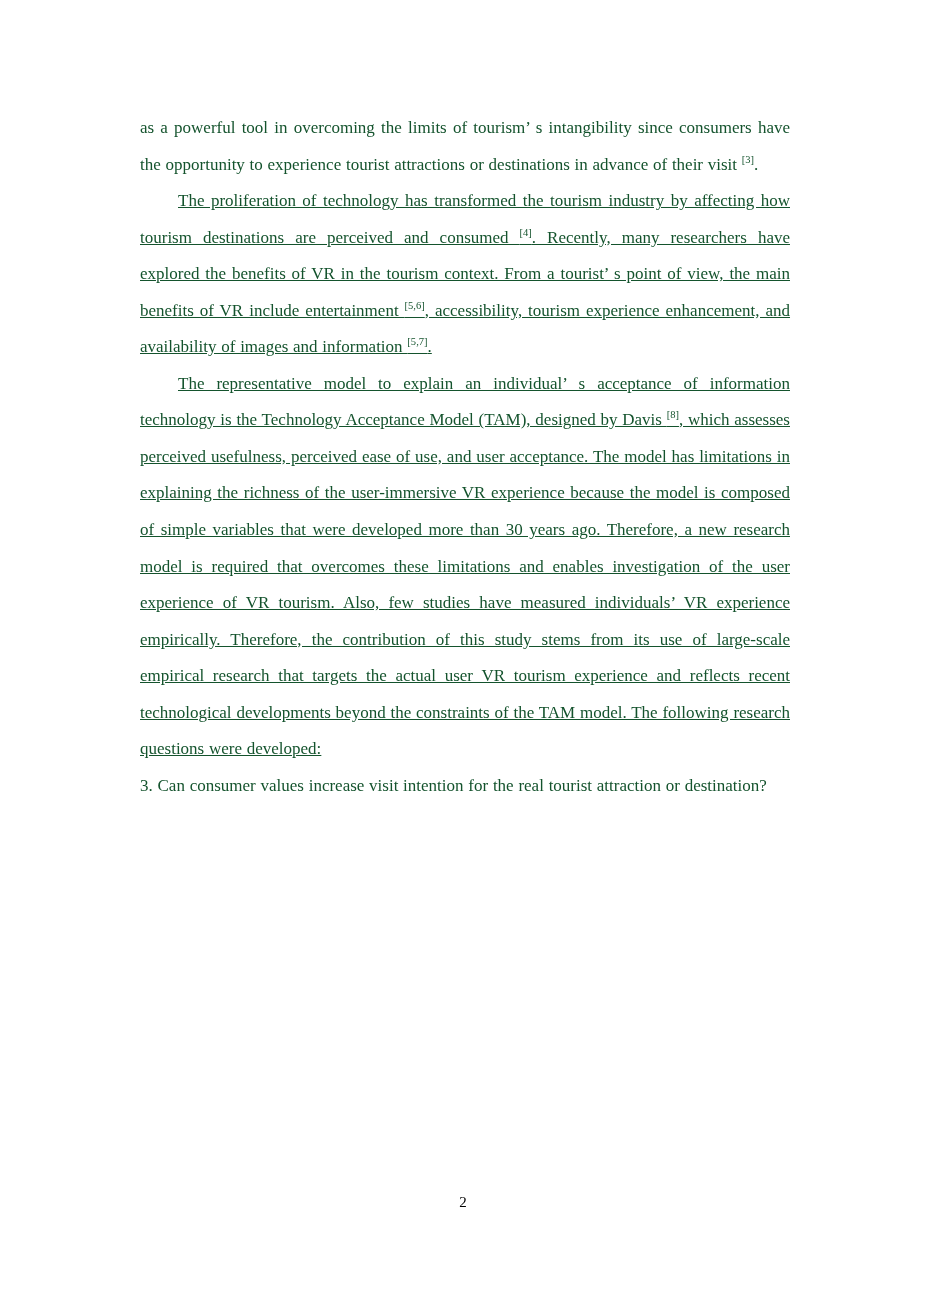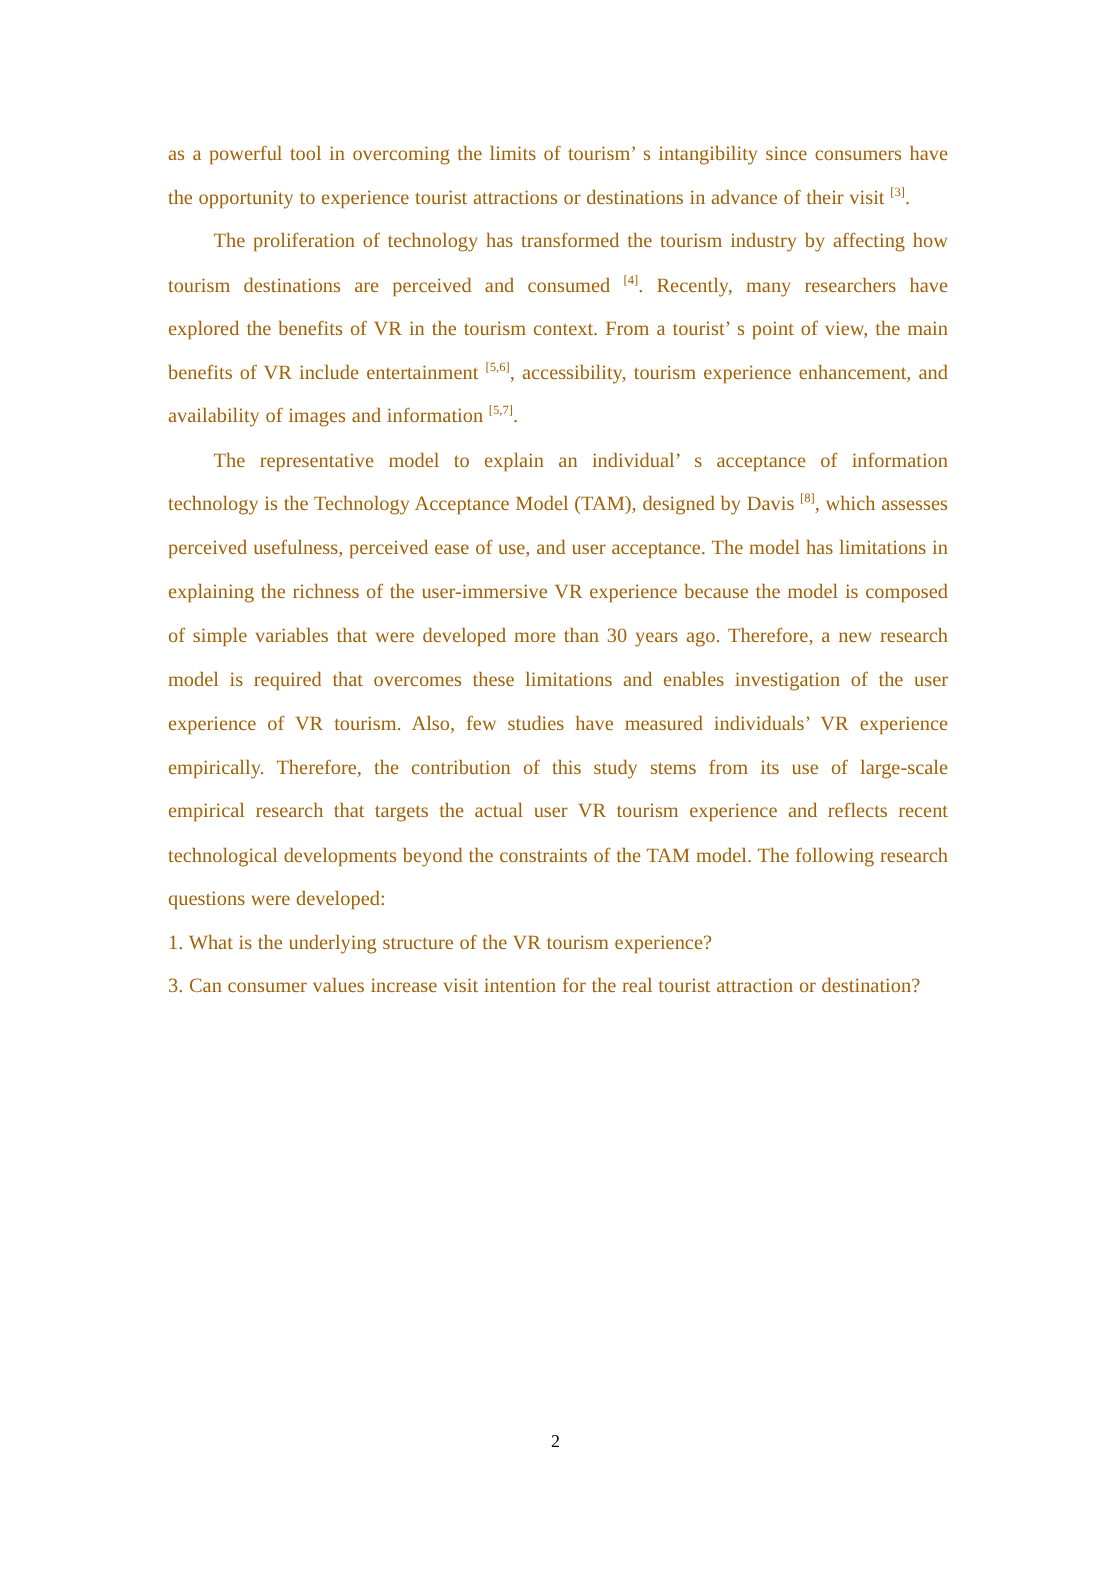--- a/index.html
+++ b/index.html
@@ -26,25 +26,26 @@
     position: absolute;
     left: 140px;
     top: 110px;
     width: 650px;
   }
   .body-text p {
     margin: 0;
     font-size: 17px;
     line-height: 36.55px;
     text-align: justify;
-    color: #a16207;
+    color: #14532d;
     word-spacing: 0.5px;
   }
   .body-text p.indent {
     text-indent: 38px;
+    text-decoration: underline;
   }
   .body-text sup {
     font-size: 0.62em;
     line-height: 0;
     vertical-align: super;
     letter-spacing: 0;
   }
   .page-footer {
     position: absolute;
     left: 0;
@@ -58,20 +59,19 @@
 </style>
 </head>
 <body>
 
 <main class="page">
   <section class="body-text">
 
   <p><span>as a powerful tool in overcoming the limits of tourism’ s intangibility since consumers have the opportunity to experience tourist attractions or destinations in advance of their visit </span><sup>[3]</sup><span>.</span></p>
       <p class="indent"><span>The proliferation of technology has transformed the tourism industry by affecting how tourism destinations are perceived and consumed </span><sup>[4]</sup><span>. Recently, many researchers have explored the benefits of VR in the tourism context. From a tourist’ s point of view, the main benefits of VR include entertainment </span><sup>[5,6]</sup><span>, accessibility, tourism experience enhancement, and availability of images and information </span><sup>[5,7]</sup><span>.</span></p>
       <p class="indent"><span>The representative model to explain an individual’ s acceptance of information technology is the Technology Acceptance Model (TAM), designed by Davis </span><sup>[8]</sup><span>, which assesses perceived usefulness, perceived ease of use, and user acceptance. The model has limitations in explaining the richness of the user-immersive VR experience because the model is composed of simple variables that were developed more than 30 years ago. Therefore, a new research model is required that overcomes these limitations and enables investigation of the user experience of VR tourism. Also, few studies have measured individuals’ VR experience empirically. Therefore, the contribution of this study stems from its use of large-scale empirical research that targets the actual user VR tourism experience and reflects recent technological developments beyond the constraints of the TAM model. The following research questions were developed:</span></p>
-      <p><span>1. What is the underlying structure of the VR tourism experience?</span></p>
       <p><span>3. Can consumer values increase visit intention for the real tourist attraction or destination?</span></p>
     </section>
 
   <footer class="page-footer">
     <span>2</span>
   </footer>
 </main>
 
 </body></html>

